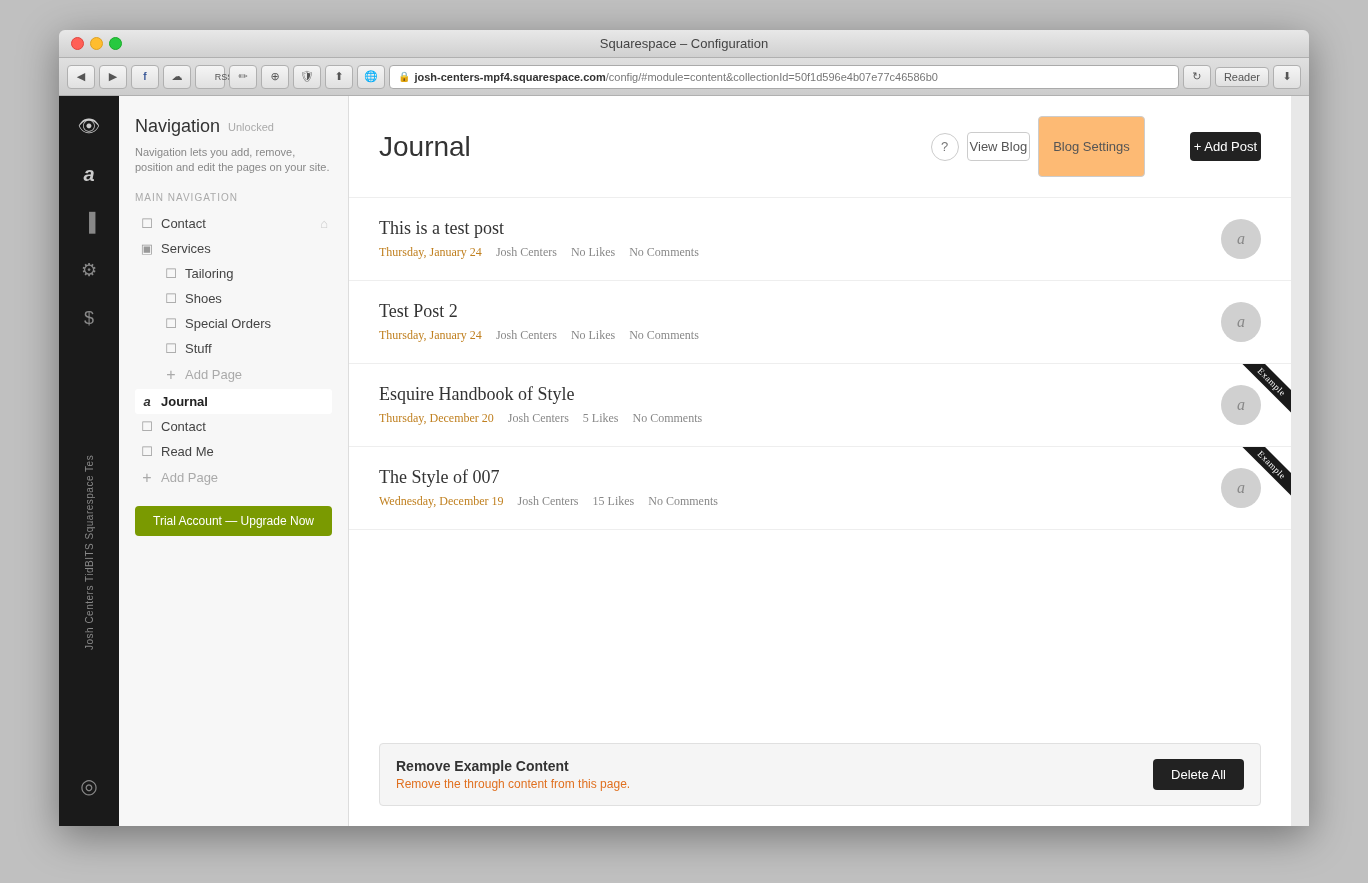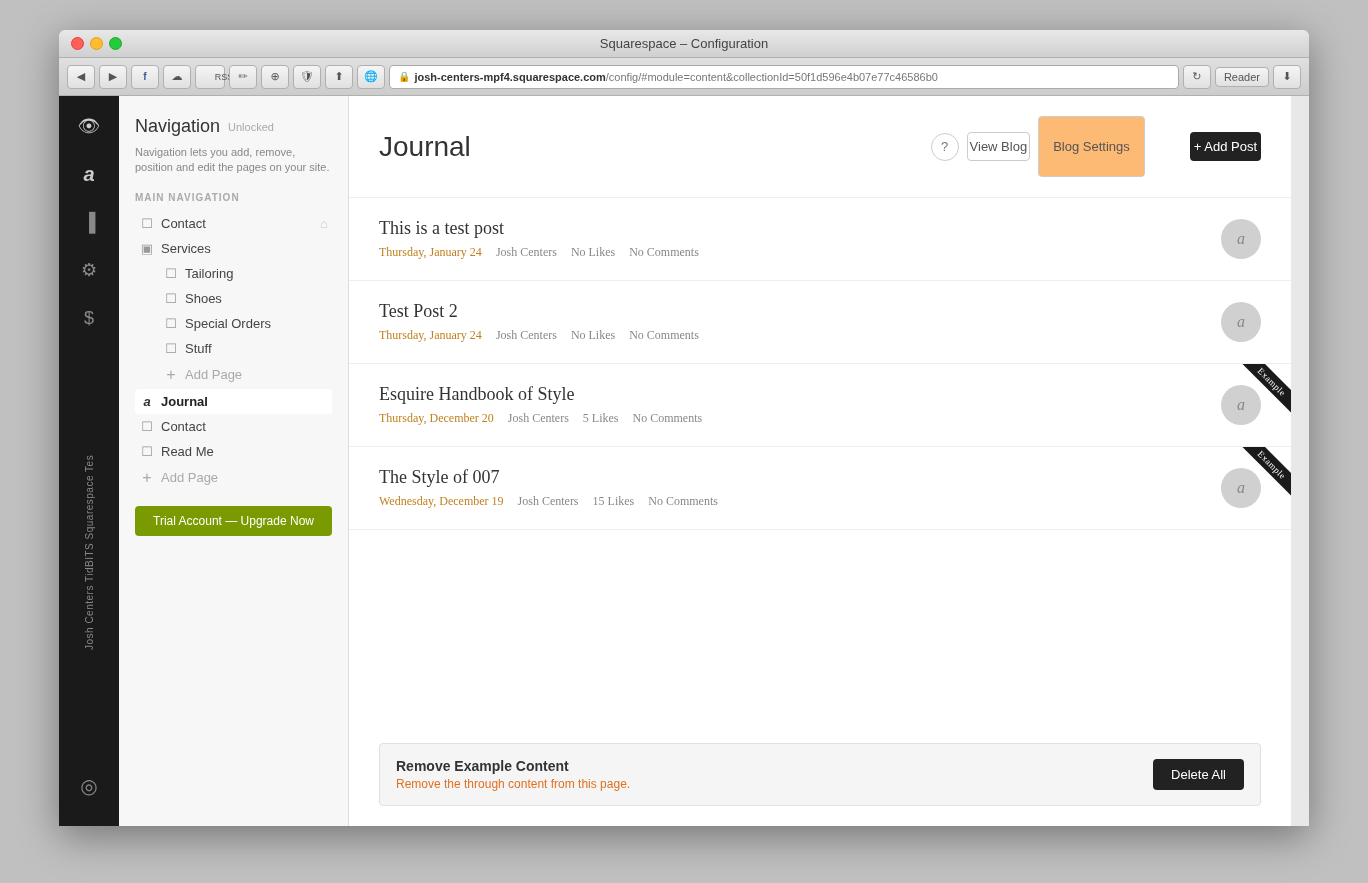--- a/index.html
+++ b/index.html
@@ -186,21 +186,21 @@
 
     .nav-description {
       font-size: 11px;
       color: #888;
       line-height: 1.4;
       margin-bottom: 16px;
     }
 
     .nav-section-label {
       font-size: 10px;
-      font-weight: bold;
+      font-weight: normal;
       color: #aaa;
       letter-spacing: 1px;
       text-transform: uppercase;
       margin-bottom: 8px;
     }
 
     .nav-item {
       display: flex;
       align-items: center;
       padding: 5px 4px;

